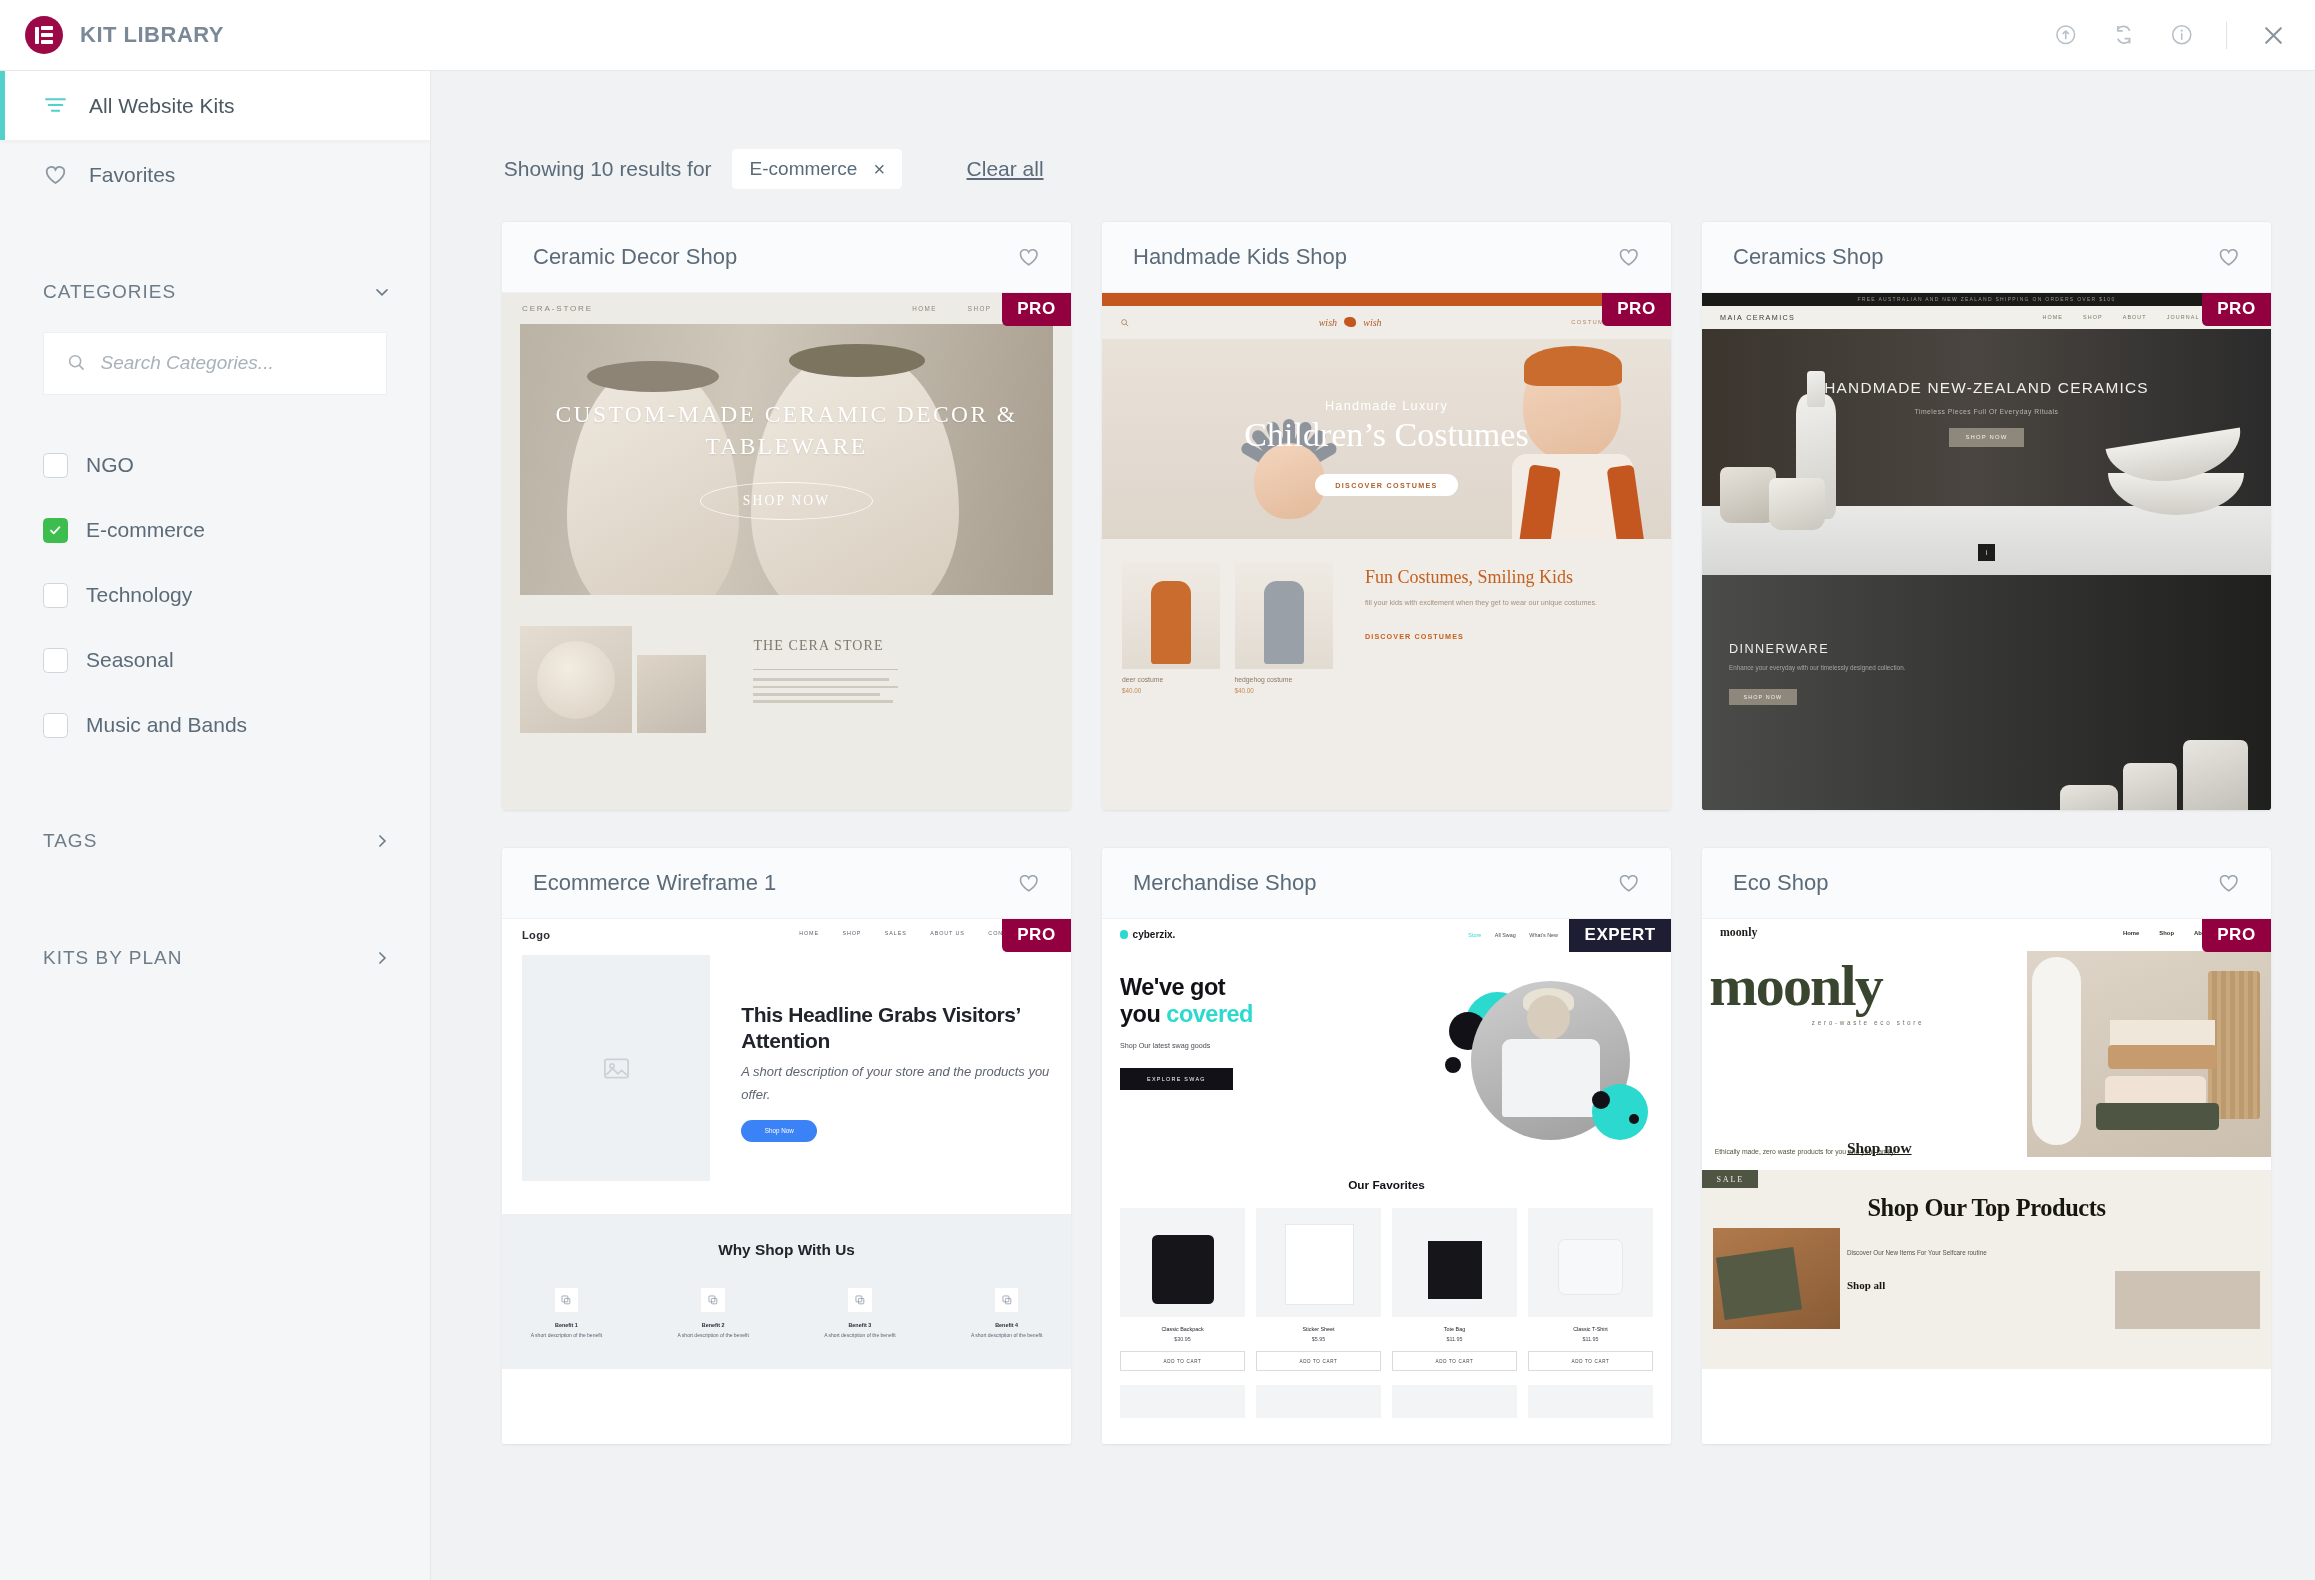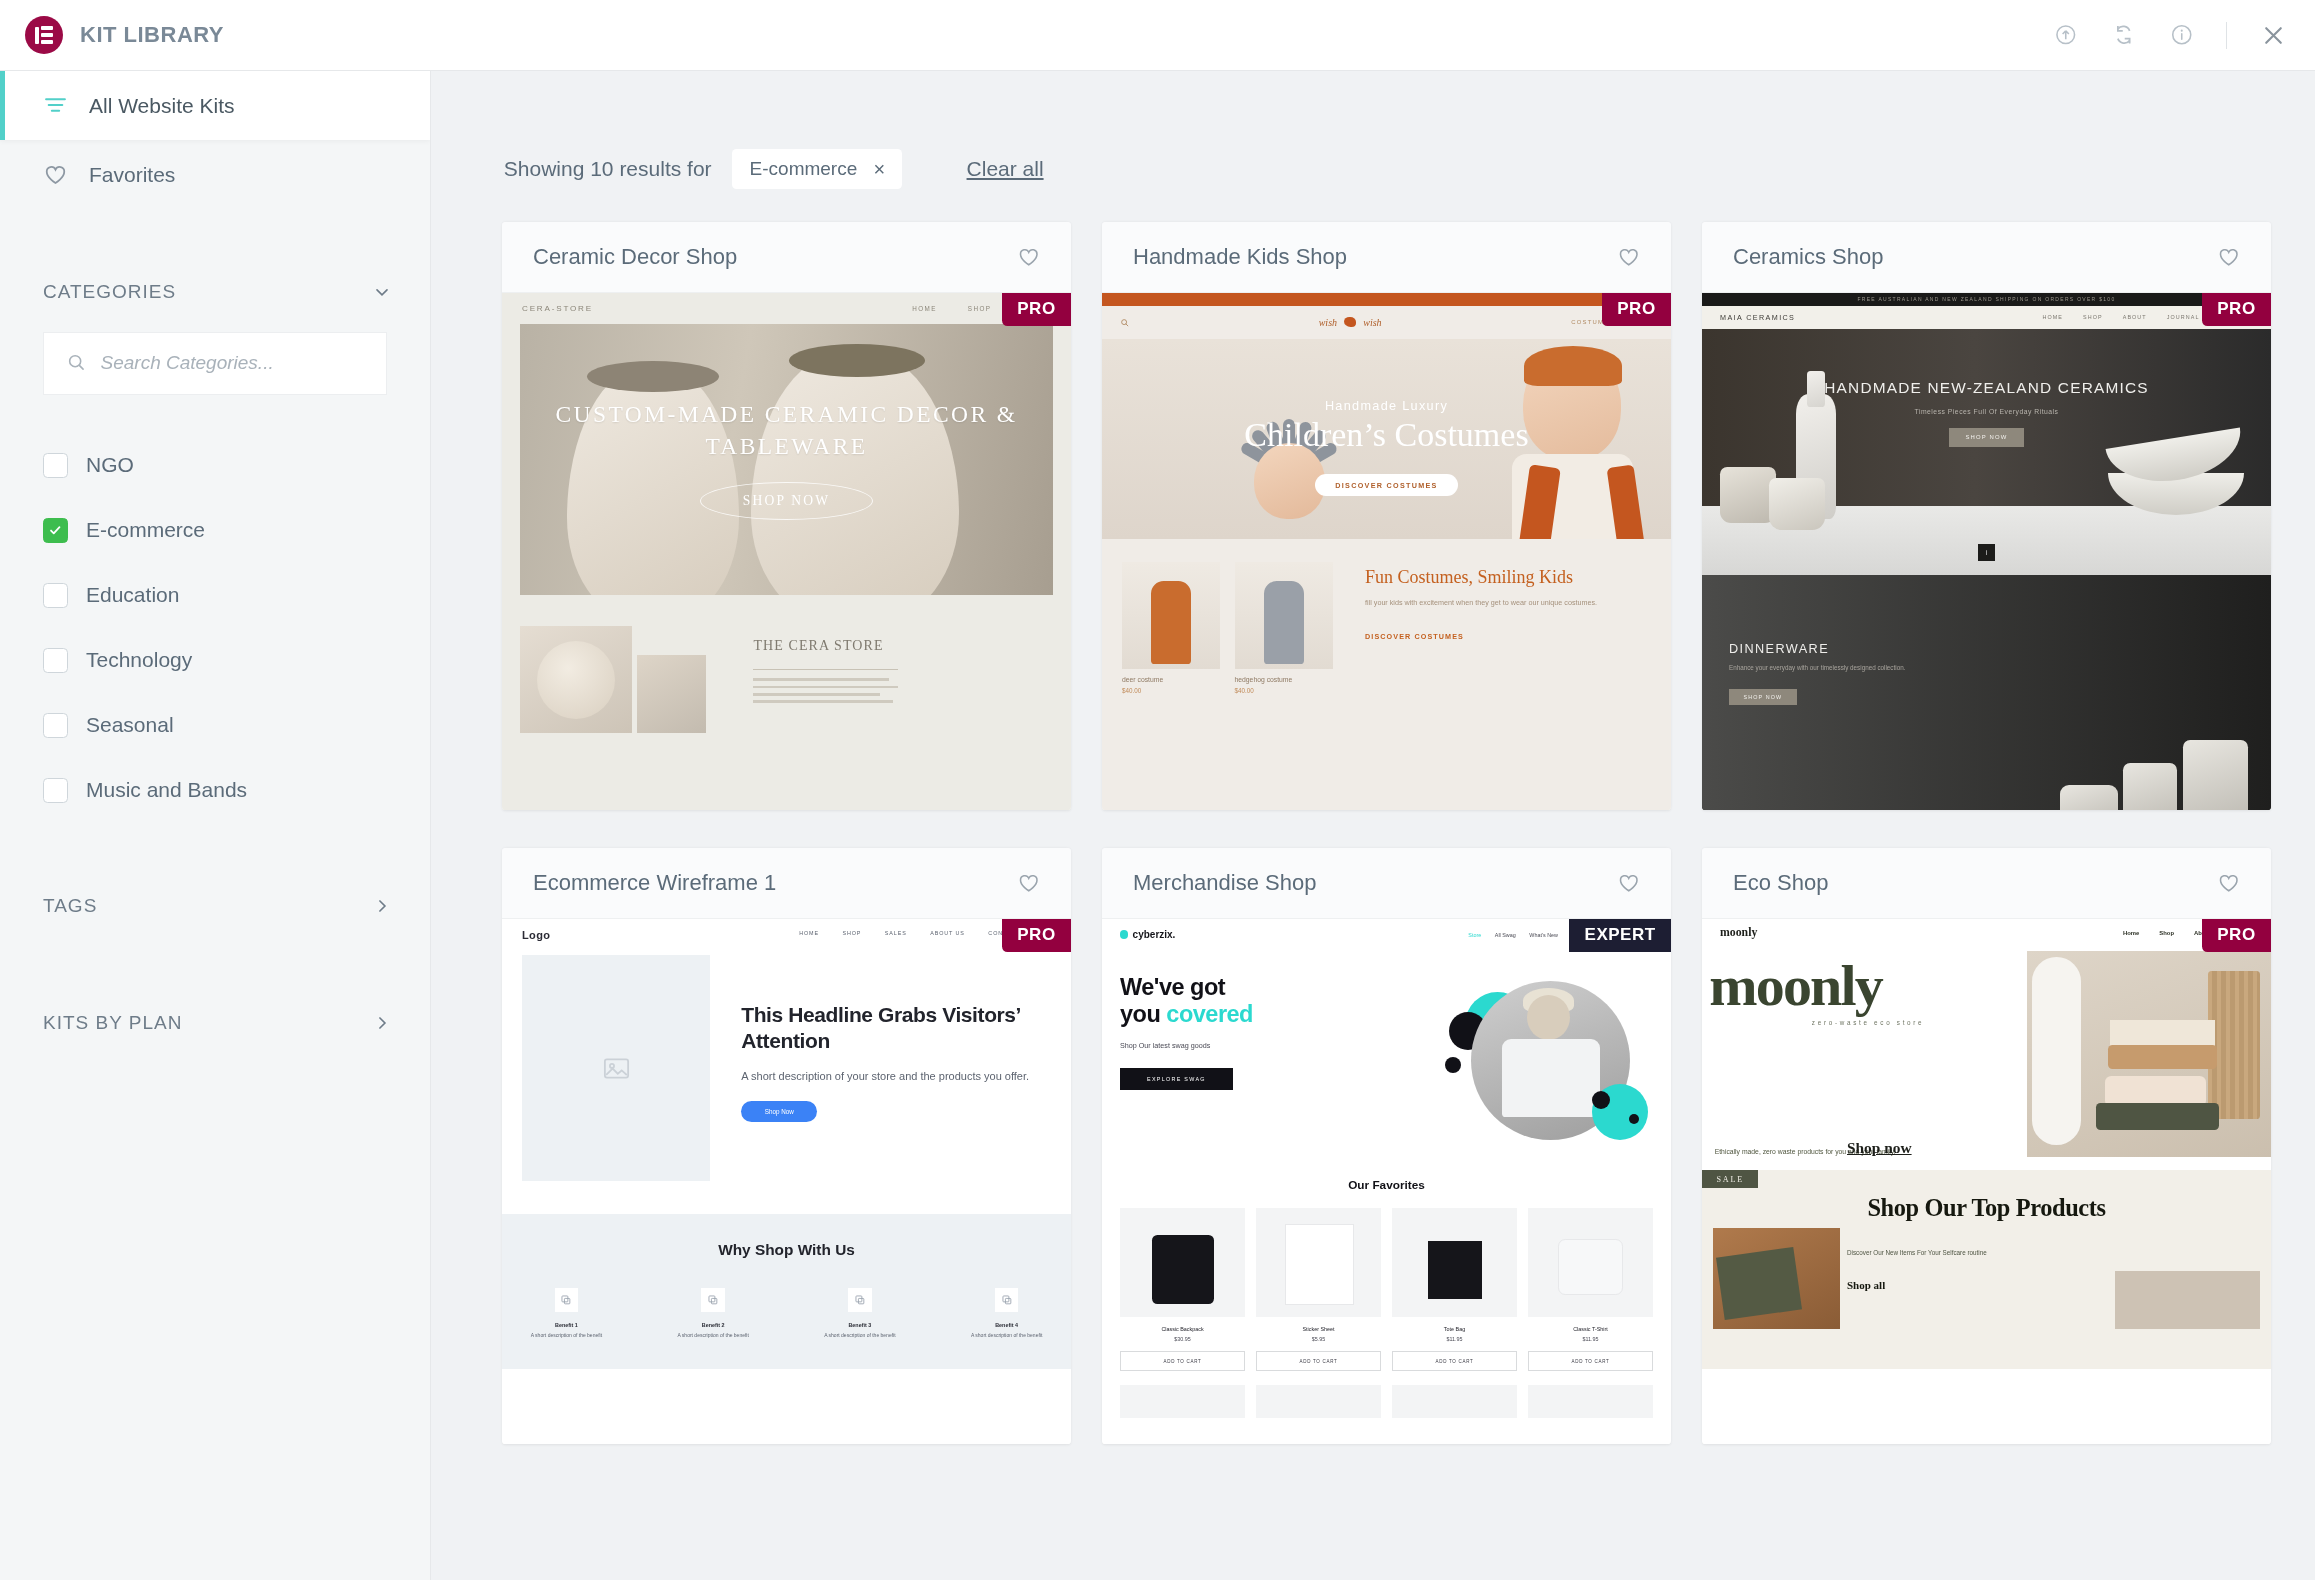--- a/index.html
+++ b/index.html
@@ -293,21 +293,21 @@
   
   .c4 { background:#ffffff; }
   .c4 .nav { height: 31px; display:flex; align-items:center; padding:0 20px; }
   .c4 .nav .lg { font-size:11px; font-weight:700; color:#2b2b35; letter-spacing:0.4px; }
   .c4 .nav .links { margin-left:auto; display:flex; gap:23.5px; font-size:5.4px; letter-spacing:0.9px; color:#5c6370; }
   .c4 .hero { display:flex; padding: 5.4px 20px 0 20px; gap: 31px; }
   .c4 .ph { width: 226px; height: 226px; background:#edf1f4; display:flex;align-items:center;justify-content:center; }
   .c4 .ph svg { opacity:.35; }
   .c4 .hr-txt { padding-top: 47px; }
   .c4 .hr-txt h3 { font-size: 21px; line-height:1.24; color:#22242c; letter-spacing:-0.4px; }
-  .c4 .hr-txt p { font-size: 11px; color:#5d6470; margin-top: 13px; line-height:1.7; }
+  .c4 .hr-txt p { font-size: 13px; color:#5d6470; margin-top: 7px; line-height:1.7;font-style:italic; }
   .c4 .hr-txt .b { display:inline-block; margin-top:14.5px; background:#3b82f6; color:#fff; font-size:6.3px; border-radius:18px; padding:7.2px 23.5px; }
   .c4 .band { margin-top: 33px; background:#edf1f4; padding: 27px 20px 31px; }
   .c4 .band h4 { text-align:center; font-size: 15.4px; color:#22242c; }
   .c4 .bens { display:flex; justify-content:space-between; margin-top: 29px; padding: 0 5.4px; }
   .c4 .ben { width: 78px; text-align:center; }
   .c4 .ben .ic { width:23.5px;height:23.5px;margin:0 auto;background:#fff;display:flex;align-items:center;justify-content:center; }
   .c4 .ben .t { font-size:5.4px; font-weight:700; color:#2b2d36; margin-top:10px; }
   .c4 .ben .d { font-size:5px; color:#5d6470; margin-top:4.5px; }
   .c4 .foot { height: 45px; background:#fff; }
 
@@ -485,26 +485,20 @@
 
         <div class="cat-row">
           <span class="cbox on">
             <svg width="14.5" height="14.5" viewBox="0 0 24 24" fill="none" stroke="#fff" stroke-width="3" stroke-linecap="round" stroke-linejoin="round">
                 <path d="M5 12.5l4.5 4.5L19 7"></path>
               </svg>
           </span>
           <span class="cat-label">E-commerce</span>
         </div>
 
-        <div class="cat-row">
-          <span class="cbox">
-            
-          </span>
-          <span class="cat-label">Education</span>
-        </div>
 
         <div class="cat-row">
           <span class="cbox">
             
           </span>
           <span class="cat-label">Technology</span>
         </div>
 
         <div class="cat-row">
           <span class="cbox">

